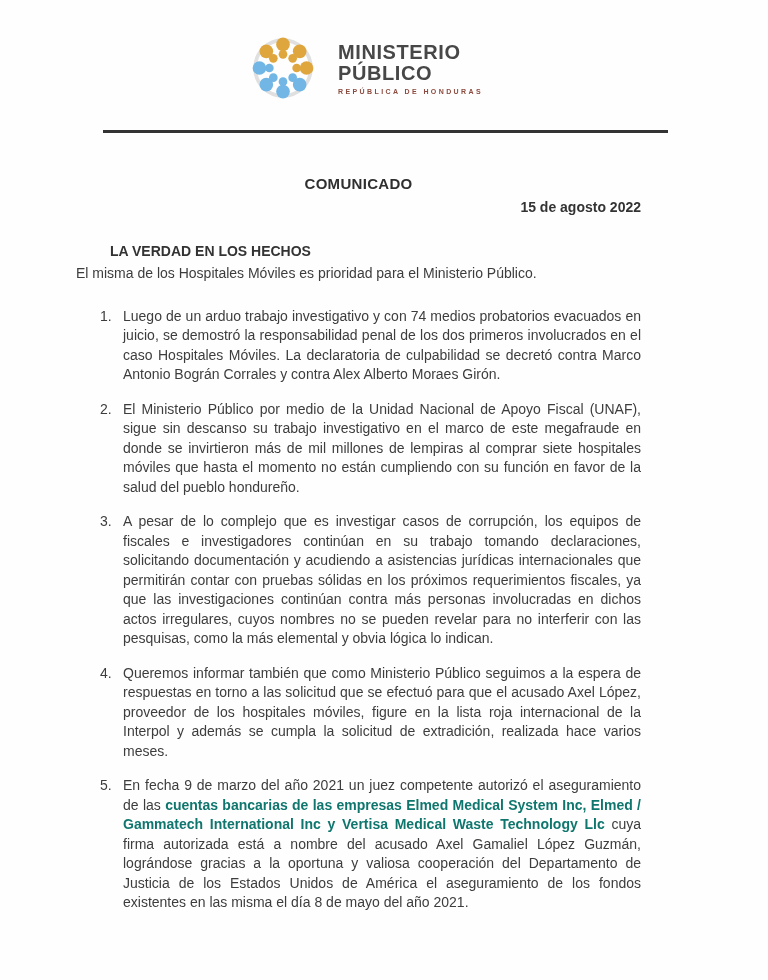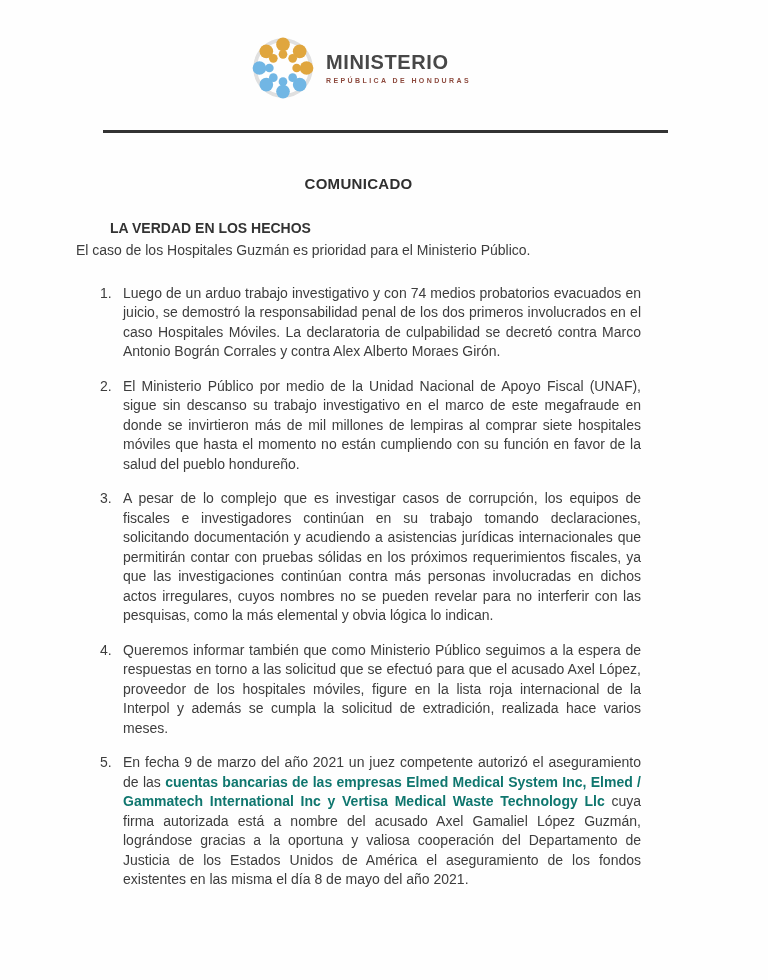--- a/index.html
+++ b/index.html
@@ -13,21 +13,21 @@
   .page {
     position: relative;
     width: 768px; height: 980px;
     background: #fefefe;
     overflow: hidden;
   }
   
   .logo-row {
     display: flex;
     align-items: center;
-    gap: 12px;
+    gap: 24px;
     margin: 37px 0 0 252px;
   }
   .emblem { width: 62px; height: 62px; flex: 0 0 auto; }
   .logo-text { display: flex; flex-direction: column; }
   .logo-title {
     font-size: 20px;
     font-weight: bold;
     color: #474747;
     letter-spacing: 0.6px;
     line-height: 21px;
@@ -123,31 +123,33 @@
       <circle class="fig-gold" cx="50" cy="28" r="7"></circle>
       <circle class="fig-gold" cx="65.6" cy="34.4" r="7"></circle>
       <circle class="fig-gold" cx="72" cy="50" r="7"></circle>
       <circle class="fig-blue" cx="65.6" cy="65.6" r="7"></circle>
       <circle class="fig-blue" cx="50" cy="72" r="7"></circle>
       <circle class="fig-blue" cx="34.4" cy="65.6" r="7"></circle>
       <circle class="fig-blue" cx="28" cy="50" r="7"></circle>
     </svg>
     <div class="logo-text">
       <span class="logo-title">MINISTERIO</span>
+      <span class="logo-title">PÚBLICO</span>
       <span class="logo-subtitle">REPÚBLICA DE HONDURAS</span>
     </div>
   </div>
 
   <div class="rule"></div>
 
   <div class="content">
     <div class="doc-title">COMUNICADO</div>
+    <div class="doc-date">15 de agosto 2022</div>
 
     <div class="doc-heading">LA VERDAD EN LOS HECHOS</div>
-    <div class="doc-intro">El caso de los Hospitales Guzmán es prioridad para el Ministerio Público.</div>
+    <div class="doc-intro">El misma de los Hospitales Móviles es prioridad para el Ministerio Público.</div>
 
     <div class="items">
 
       <div class="item">
         <span class="num">1.</span>
         <span>Luego de un arduo trabajo investigativo y con 74 medios probatorios evacuados en juicio, se demostró la responsabilidad penal de los dos primeros involucrados en el caso Hospitales Móviles. La declaratoria de culpabilidad se decretó contra Marco Antonio Bográn Corrales y contra Alex Alberto Moraes Girón.</span>
       </div>
 
       <div class="item">
         <span class="num">2.</span>

